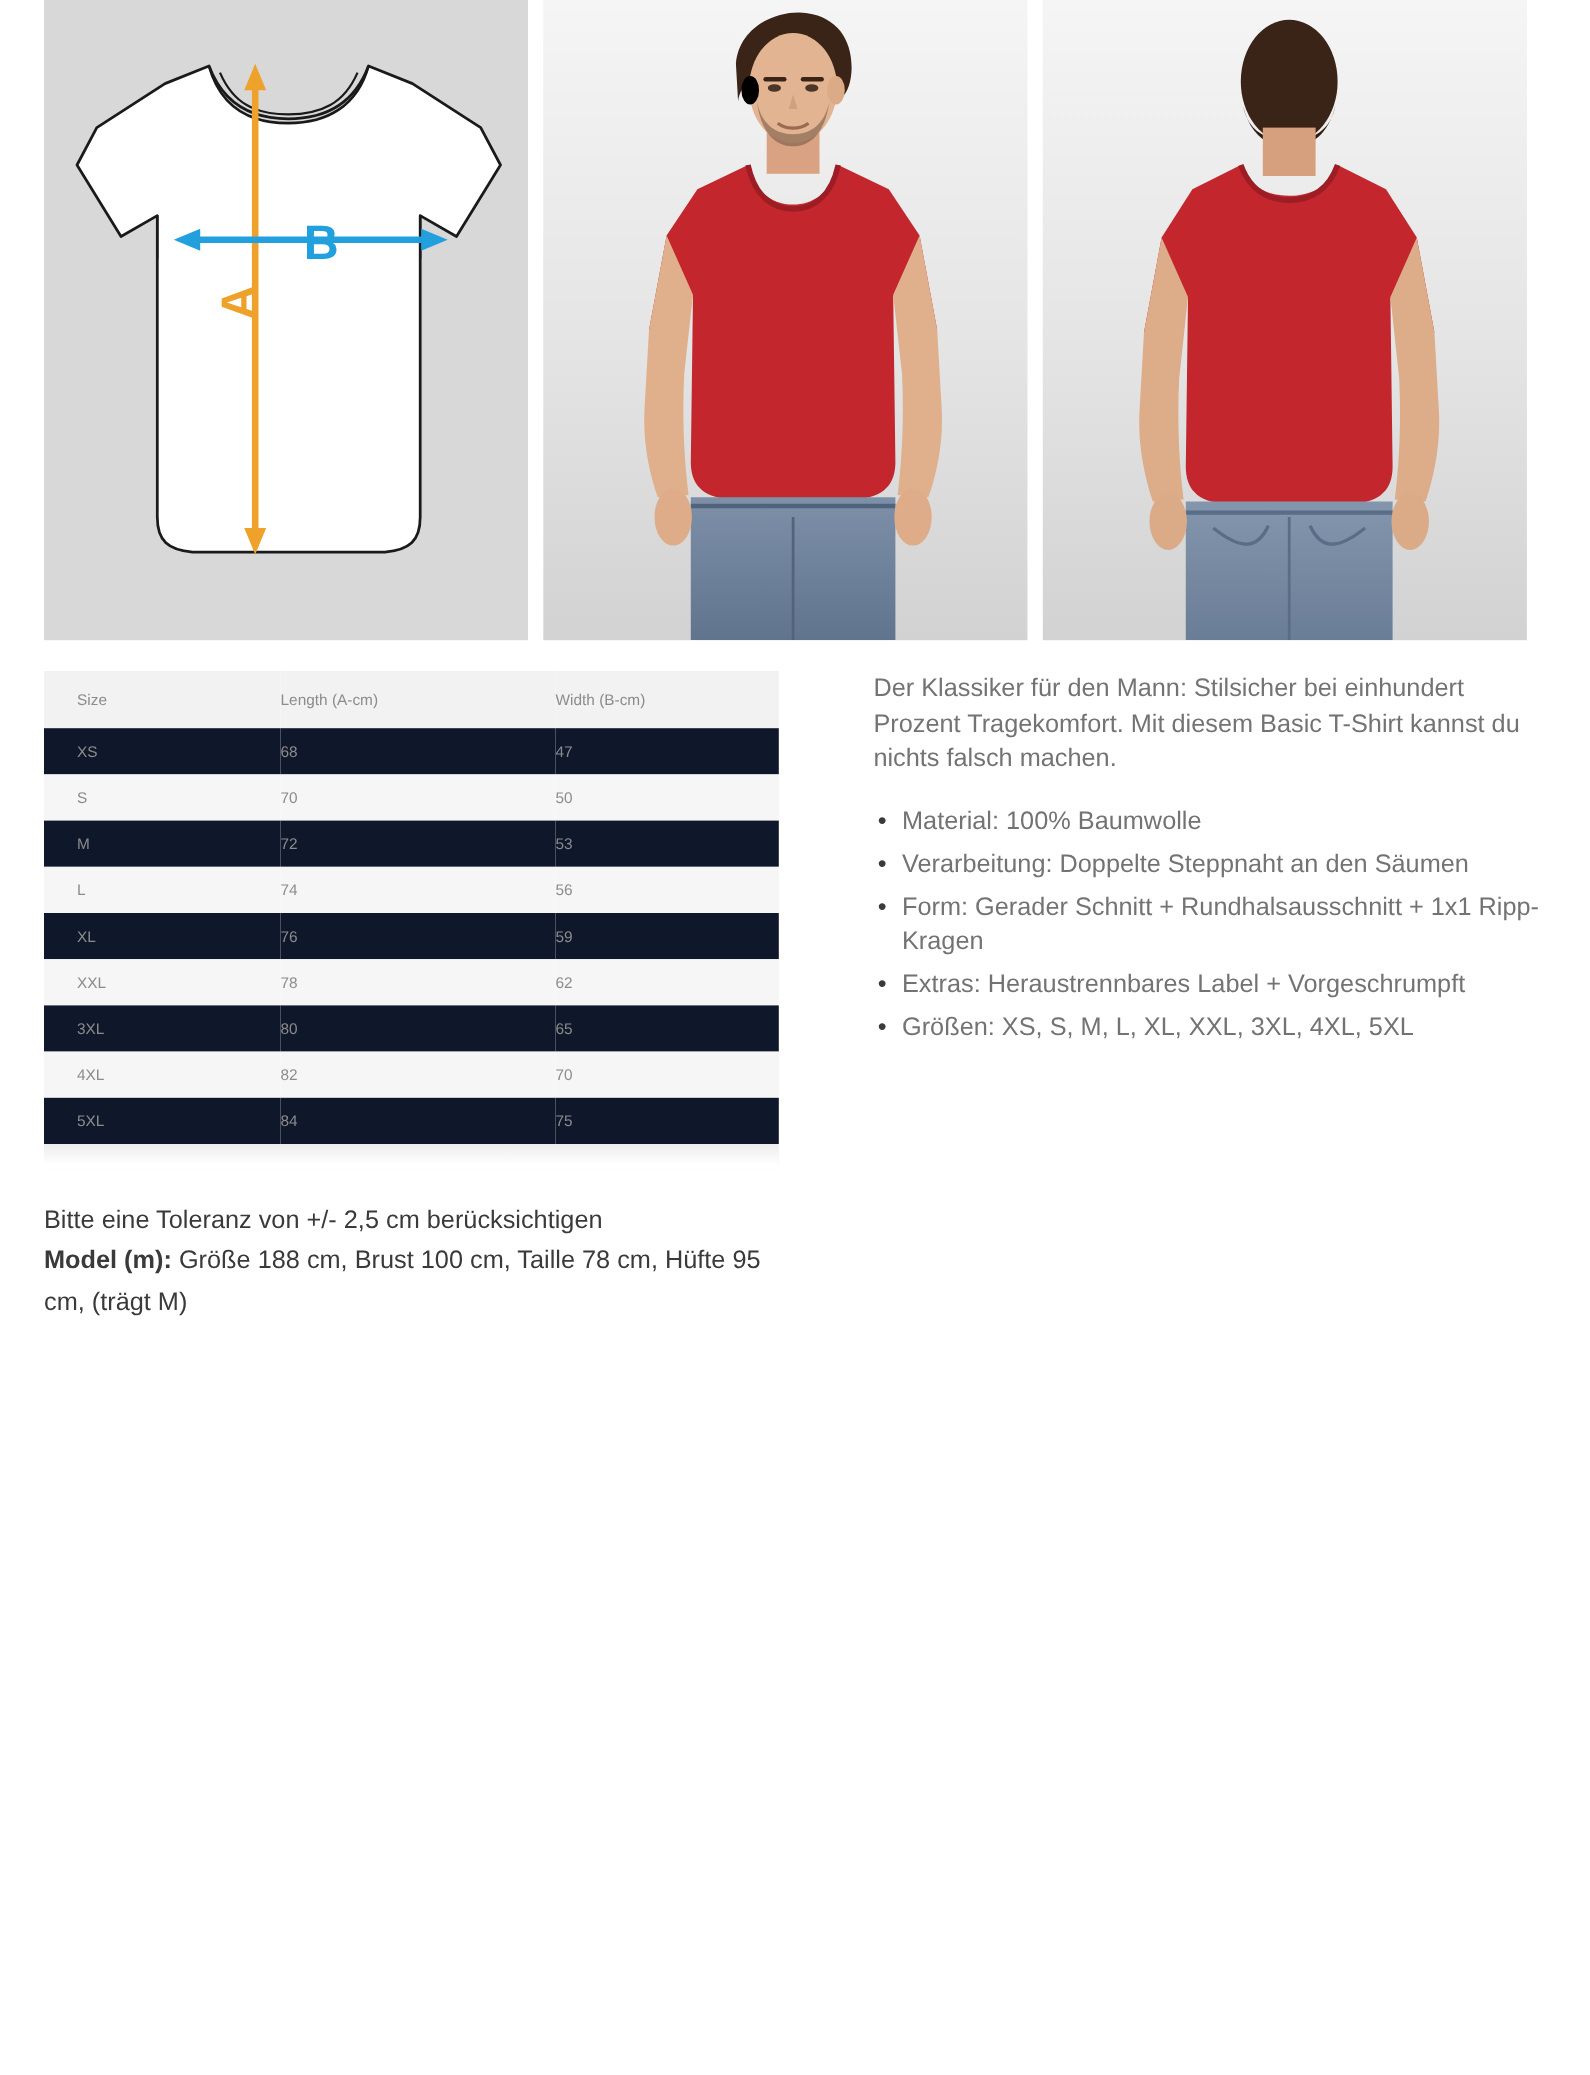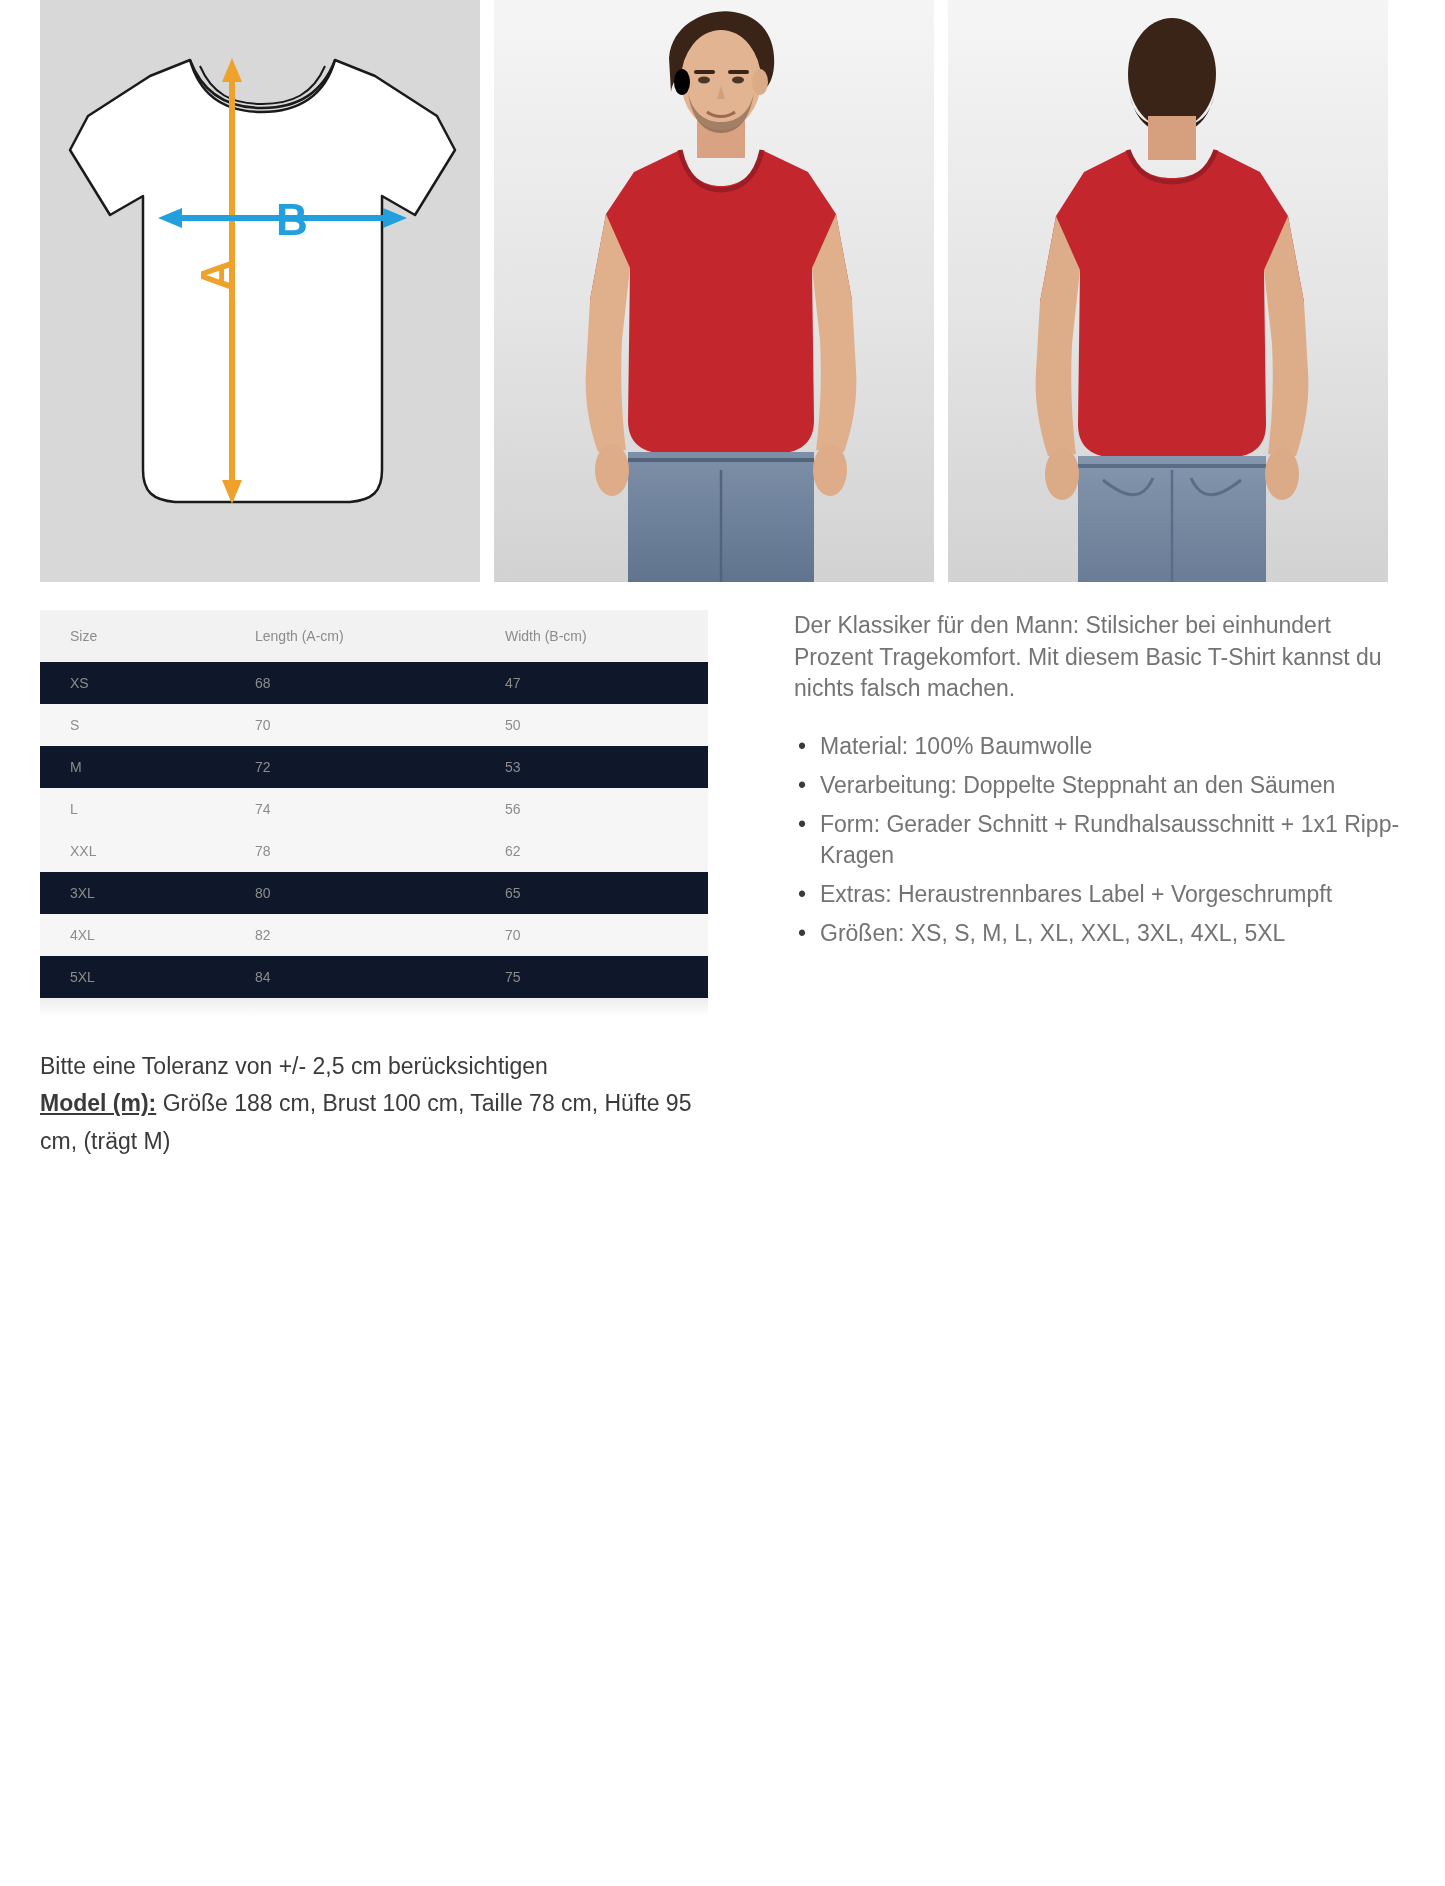--- a/index.html
+++ b/index.html
@@ -146,21 +146,21 @@
   
   .note {
     padding: 0 40px;
     margin-top: 28px;
     font-size: 23px;
     line-height: 1.62;
     color: #3a3a3a;
     max-width: 740px;
     box-sizing: border-box;
   }
-  .note b { font-weight: bold; text-decoration: underline; }
+  .note b { font-weight: bold; }
 </style>
 </head>
 <body>
 
 <div class="page">
 
   <div class="images-row">
 
     <div class="img-card schematic">
       <svg viewBox="0 0 440 582" xmlns="http://www.w3.org/2000/svg">
@@ -319,20 +319,25 @@
           <tr class="odd">
             <td>M</td>
             <td>72</td>
             <td>53</td>
           </tr>
           <tr class="even">
             <td>L</td>
             <td>74</td>
             <td>56</td>
           </tr>
+          <tr class="odd">
+            <td>XL</td>
+            <td>76</td>
+            <td>59</td>
+          </tr>
           <tr class="even">
             <td>XXL</td>
             <td>78</td>
             <td>62</td>
           </tr>
           <tr class="odd">
             <td>3XL</td>
             <td>80</td>
             <td>65</td>
           </tr>

